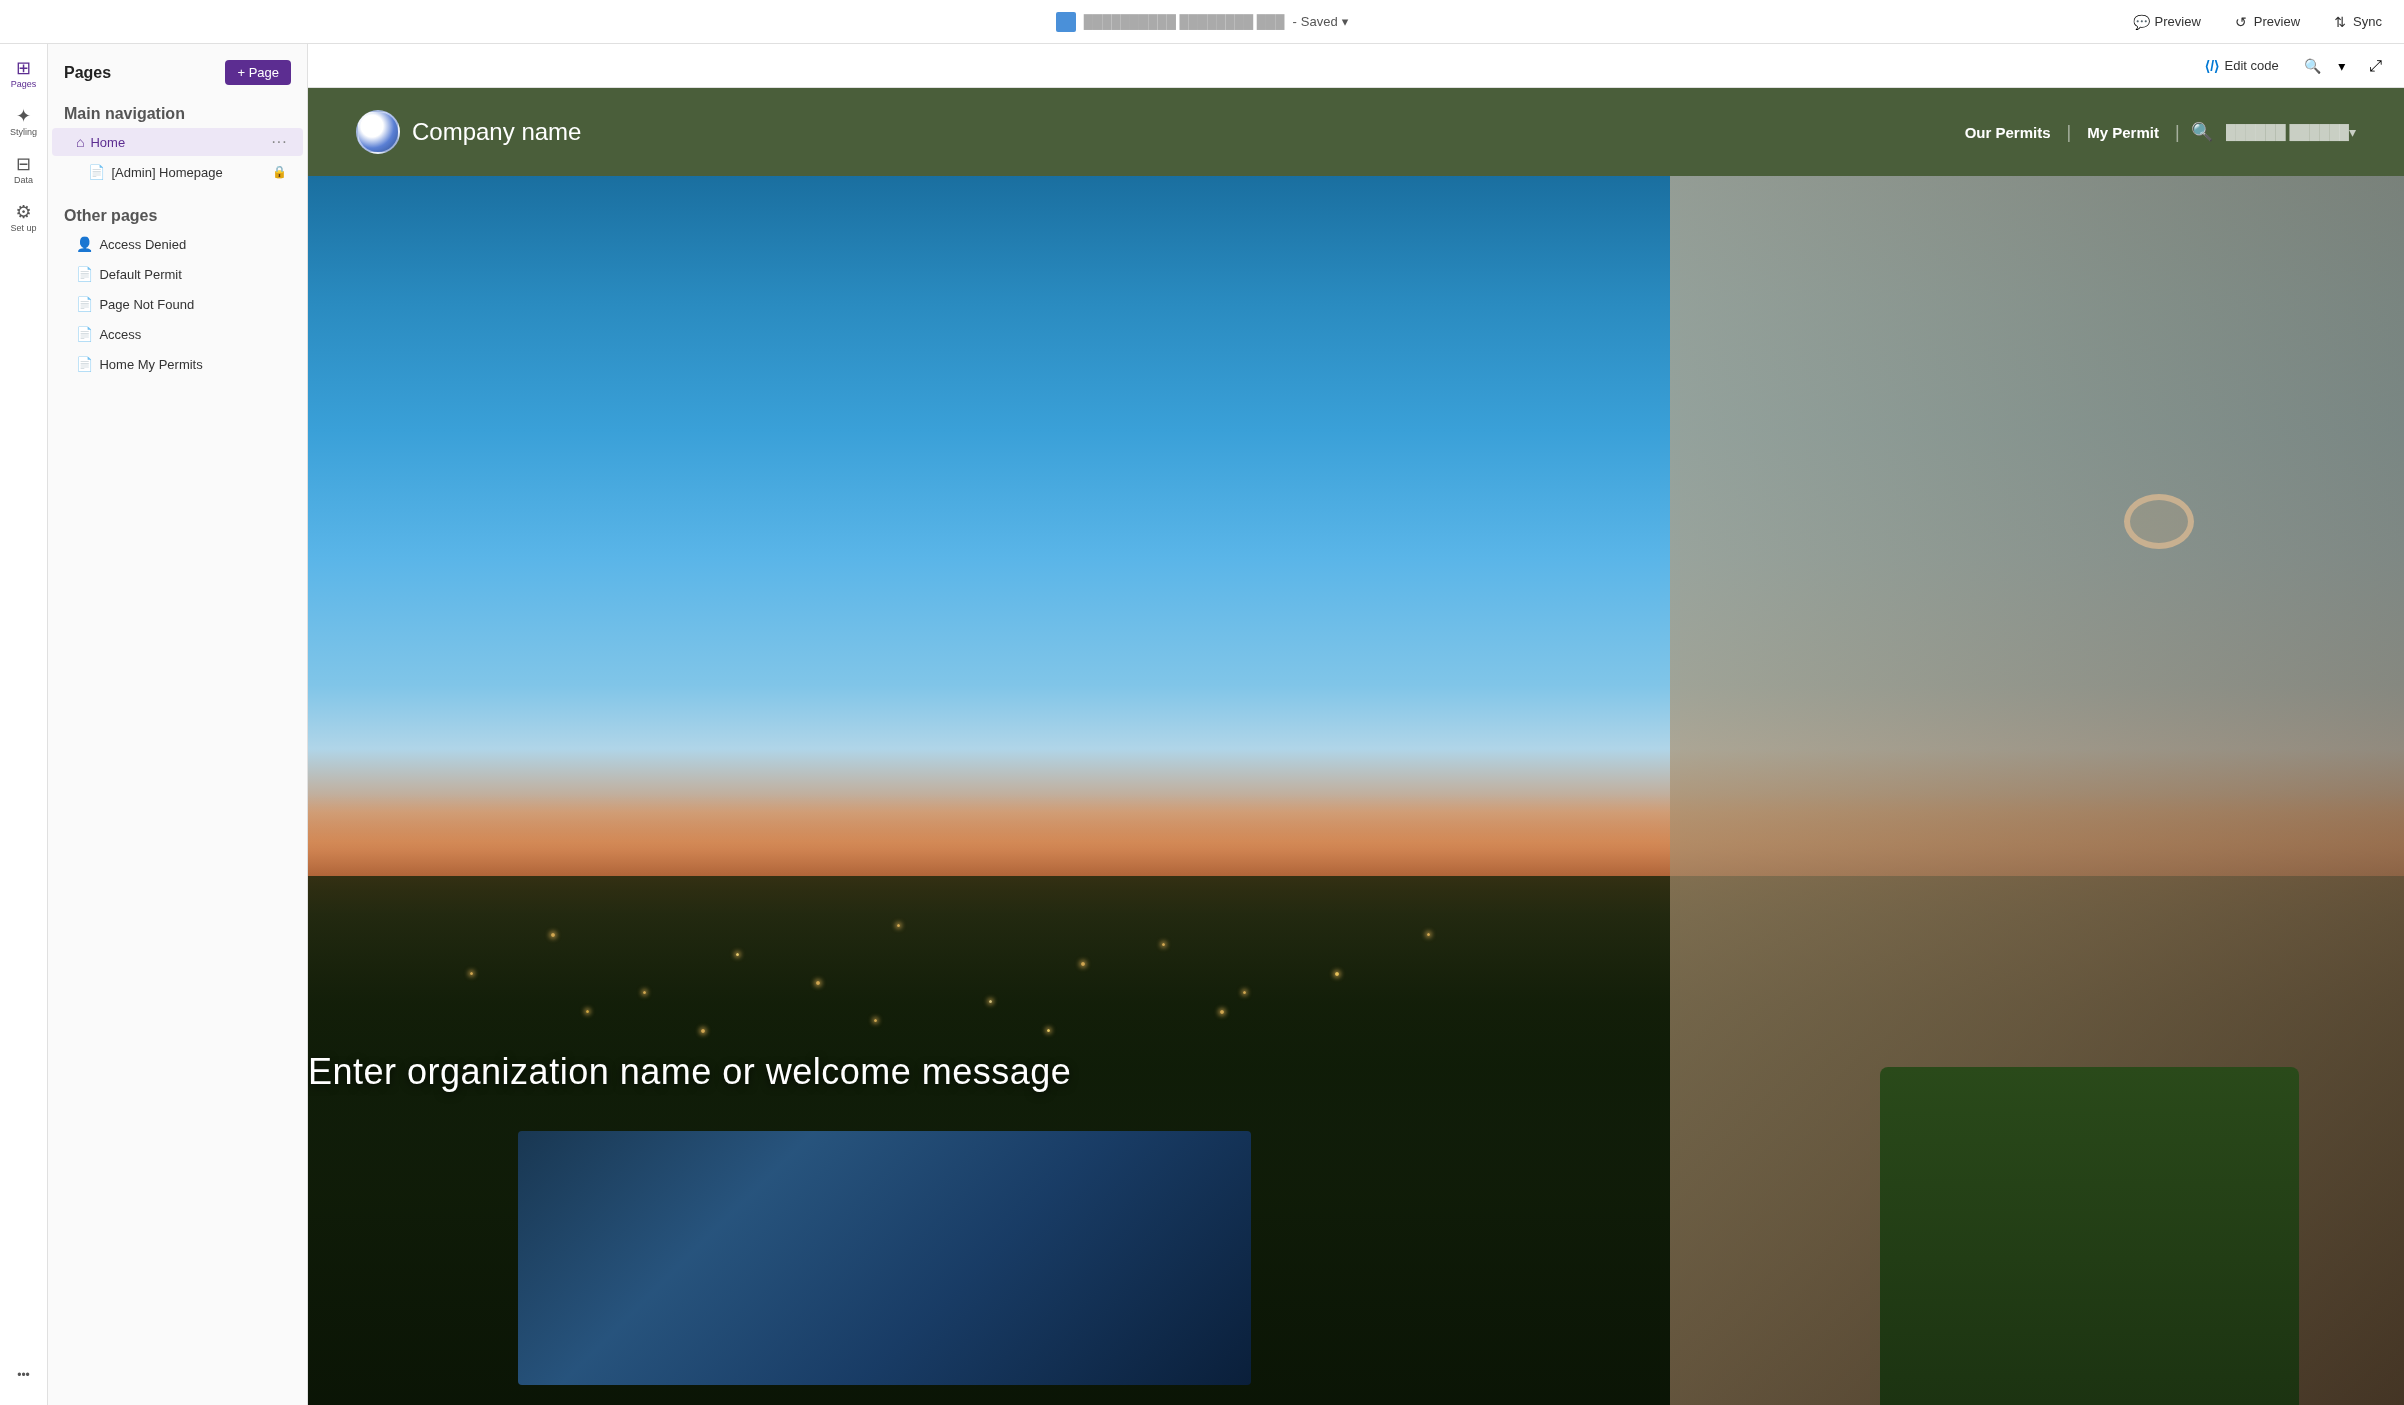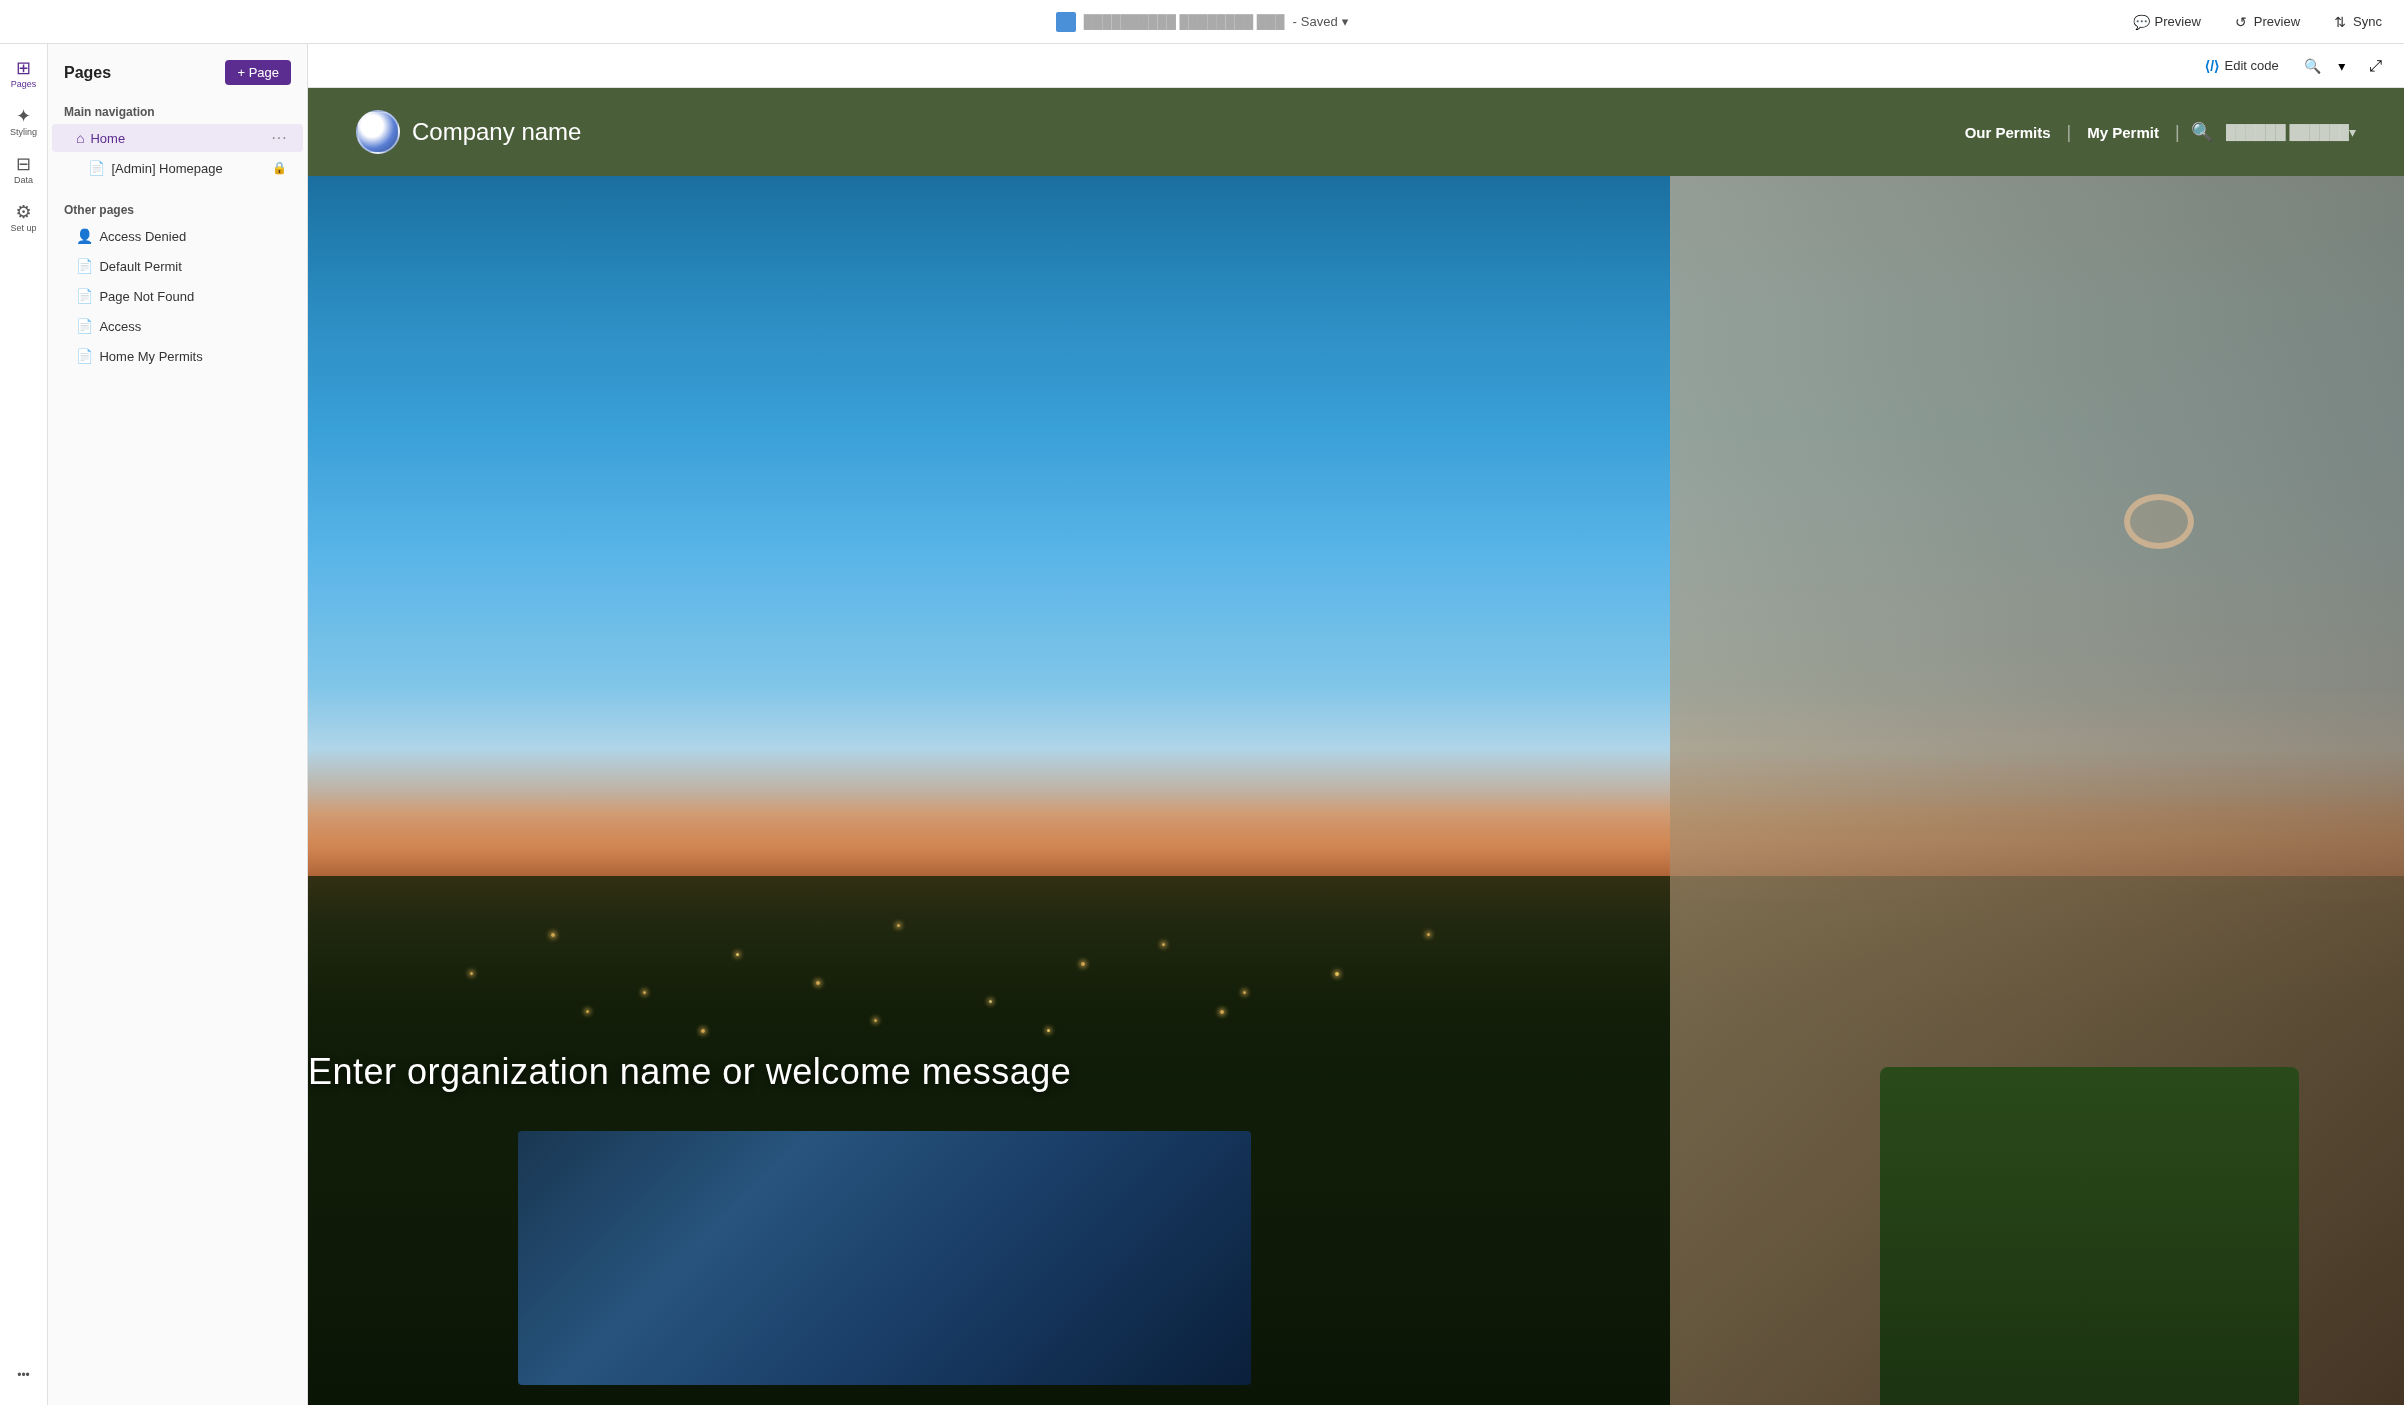--- a/index.html
+++ b/index.html
@@ -138,21 +138,21 @@
       border-radius: 4px;
       padding: 5px 12px;
       font-size: 13px;
       cursor: pointer;
       display: flex;
       align-items: center;
       gap: 4px;
     }
 
     .section-label {
-      font-size: 12px;
+      font-size: 16px;
       font-weight: 600;
       color: #555;
       padding: 8px 16px 4px 16px;
     }
 
     .nav-item {
       display: flex;
       align-items: center;
       padding: 6px 16px 6px 24px;
       font-size: 13px;

